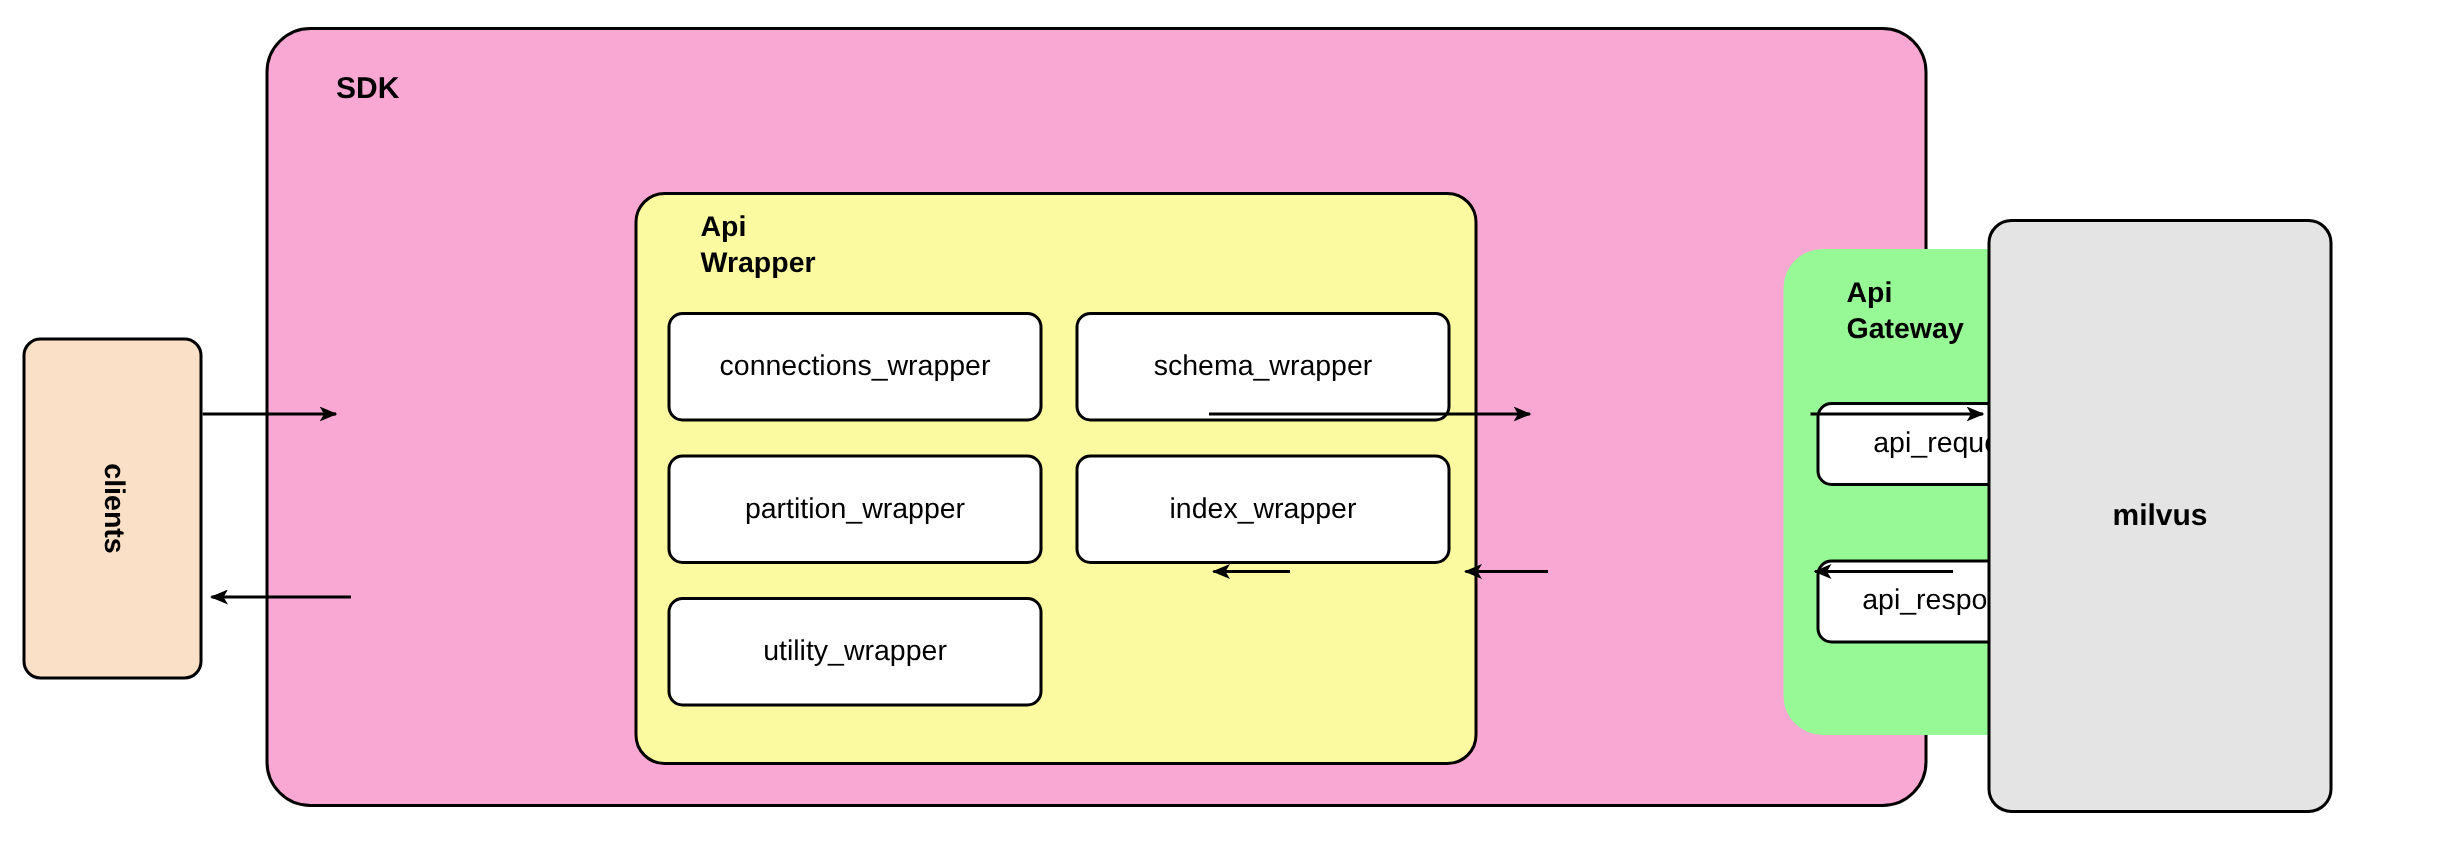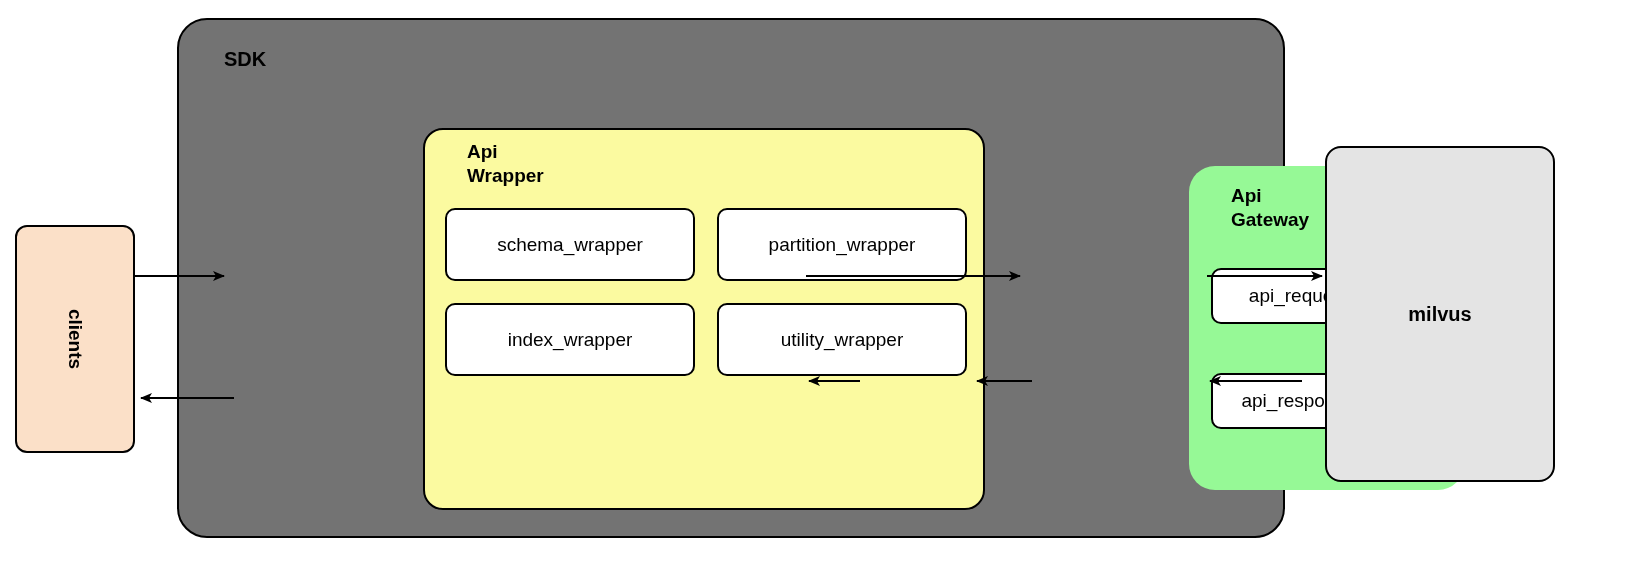--- a/index.html
+++ b/index.html
@@ -40,21 +40,21 @@
     font-size: 19px;
     font-weight: bold;
     color: #000000;
   }
   
   #sdk-box {
     left: 177px;
     top: 18px;
     width: 1108px;
     height: 520px;
-    background: #737373;
+    background: #f9a8d4;
     border-radius: 30px;
   }
   #sdk-label {
     position: absolute;
     left: 45px;
     top: 28px;
     font-size: 20px;
     font-weight: bold;
     color: #000000;
   }
@@ -154,21 +154,21 @@
     display: flex;
     align-items: center;
     justify-content: center;
     font-size: 19px;
   }
   
   #milvus-box {
     left: 1325px;
     top: 146px;
     width: 230px;
-    height: 336px;
+    height: 396px;
     background: #e4e4e4;
     border-radius: 16px;
     display: flex;
     align-items: center;
     justify-content: center;
     font-size: 20px;
     font-weight: bold;
   }
   #arrows {
     position: absolute;
@@ -188,20 +188,21 @@
     <span id="clients-label">clients</span>
   </div>
 
   <div class="box" id="sdk-box">
     <span id="sdk-label">SDK</span>
 
     <div class="box" id="api-wrapper-box">
       <span id="api-wrapper-label">Api
 Wrapper</span>
       <div id="wrapper-grid">
+        <div class="leaf">connections_wrapper</div>
         <div class="leaf">schema_wrapper</div>
         <div class="leaf">partition_wrapper</div>
         <div class="leaf">index_wrapper</div>
         <div class="leaf">utility_wrapper</div>
       </div>
     </div>
 
 
     <div class="box" id="api-gateway-box">
       <span id="api-gateway-label">Api

